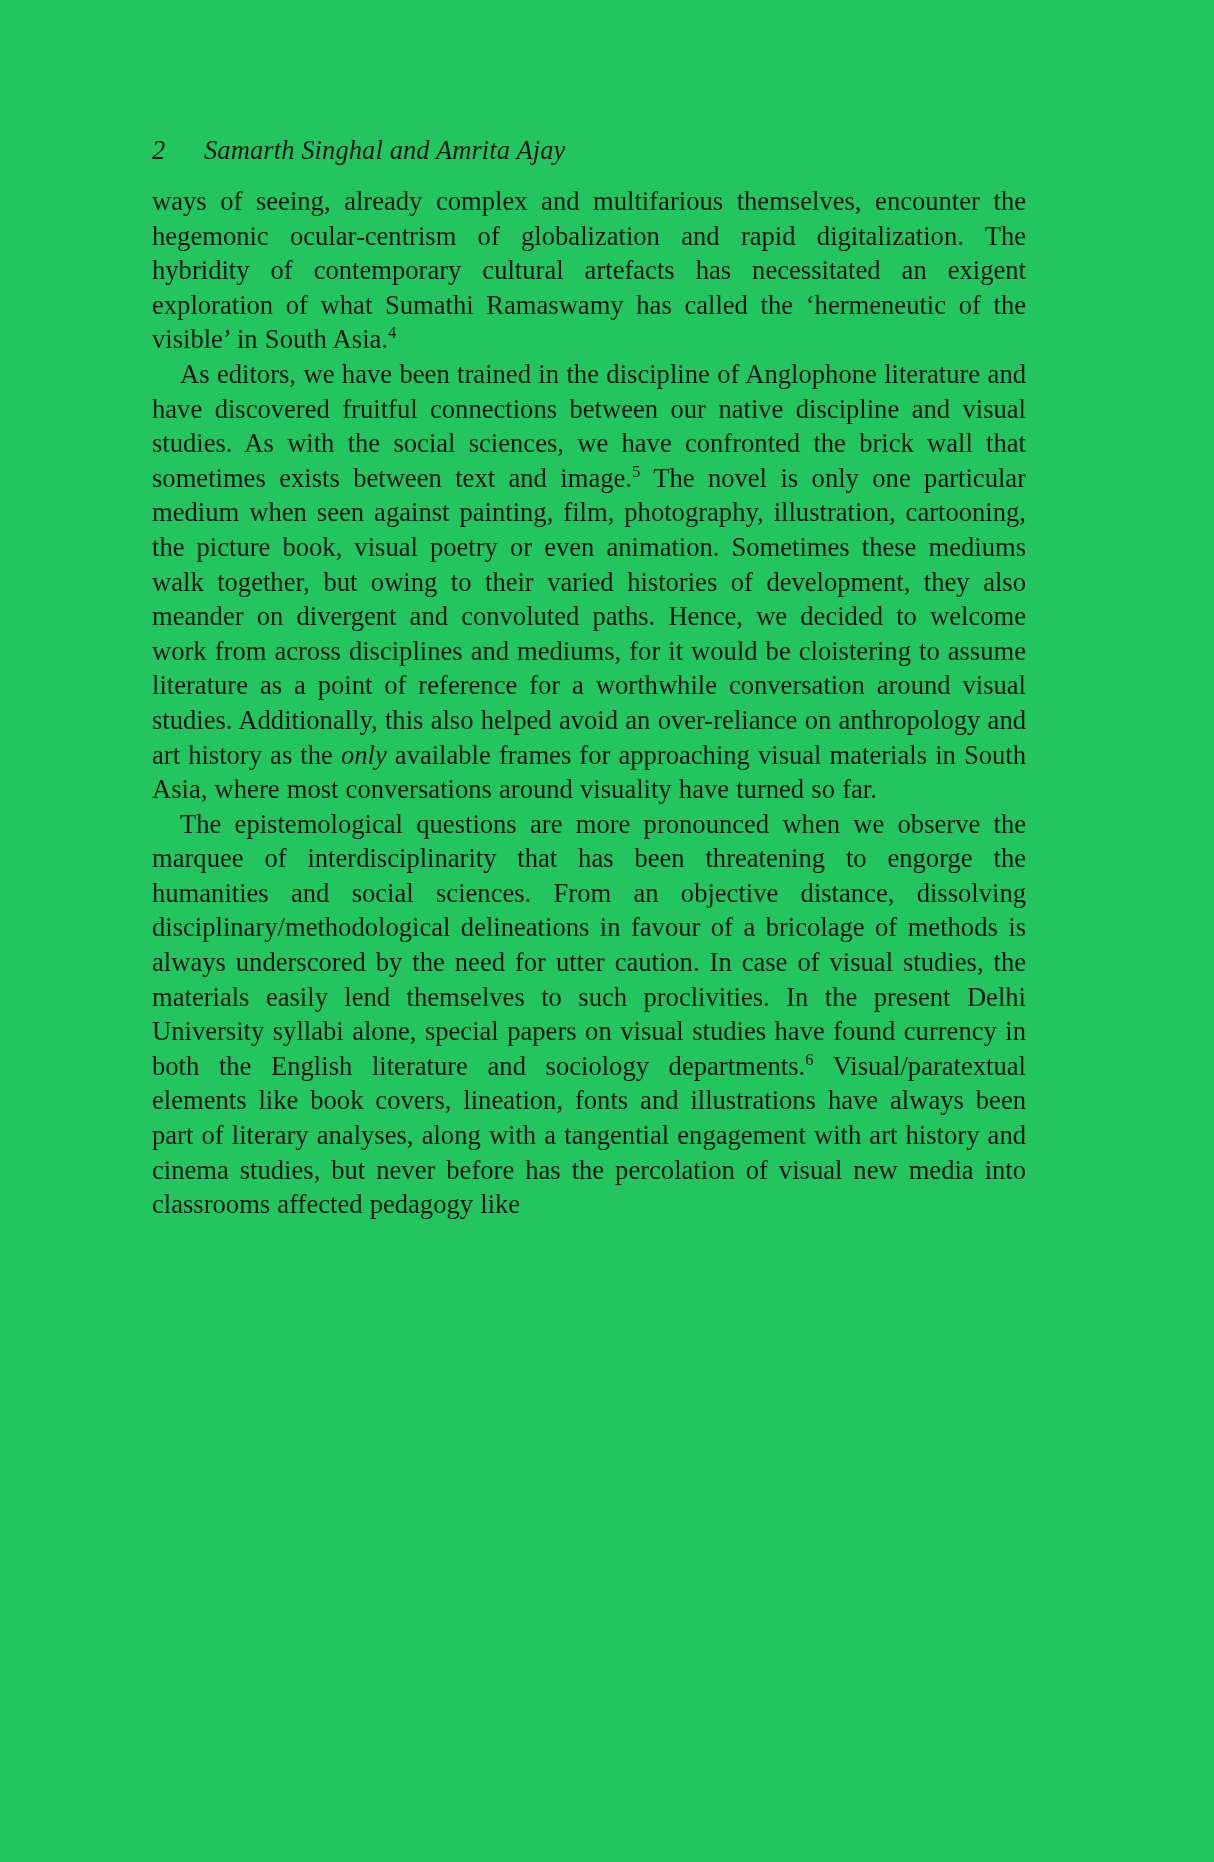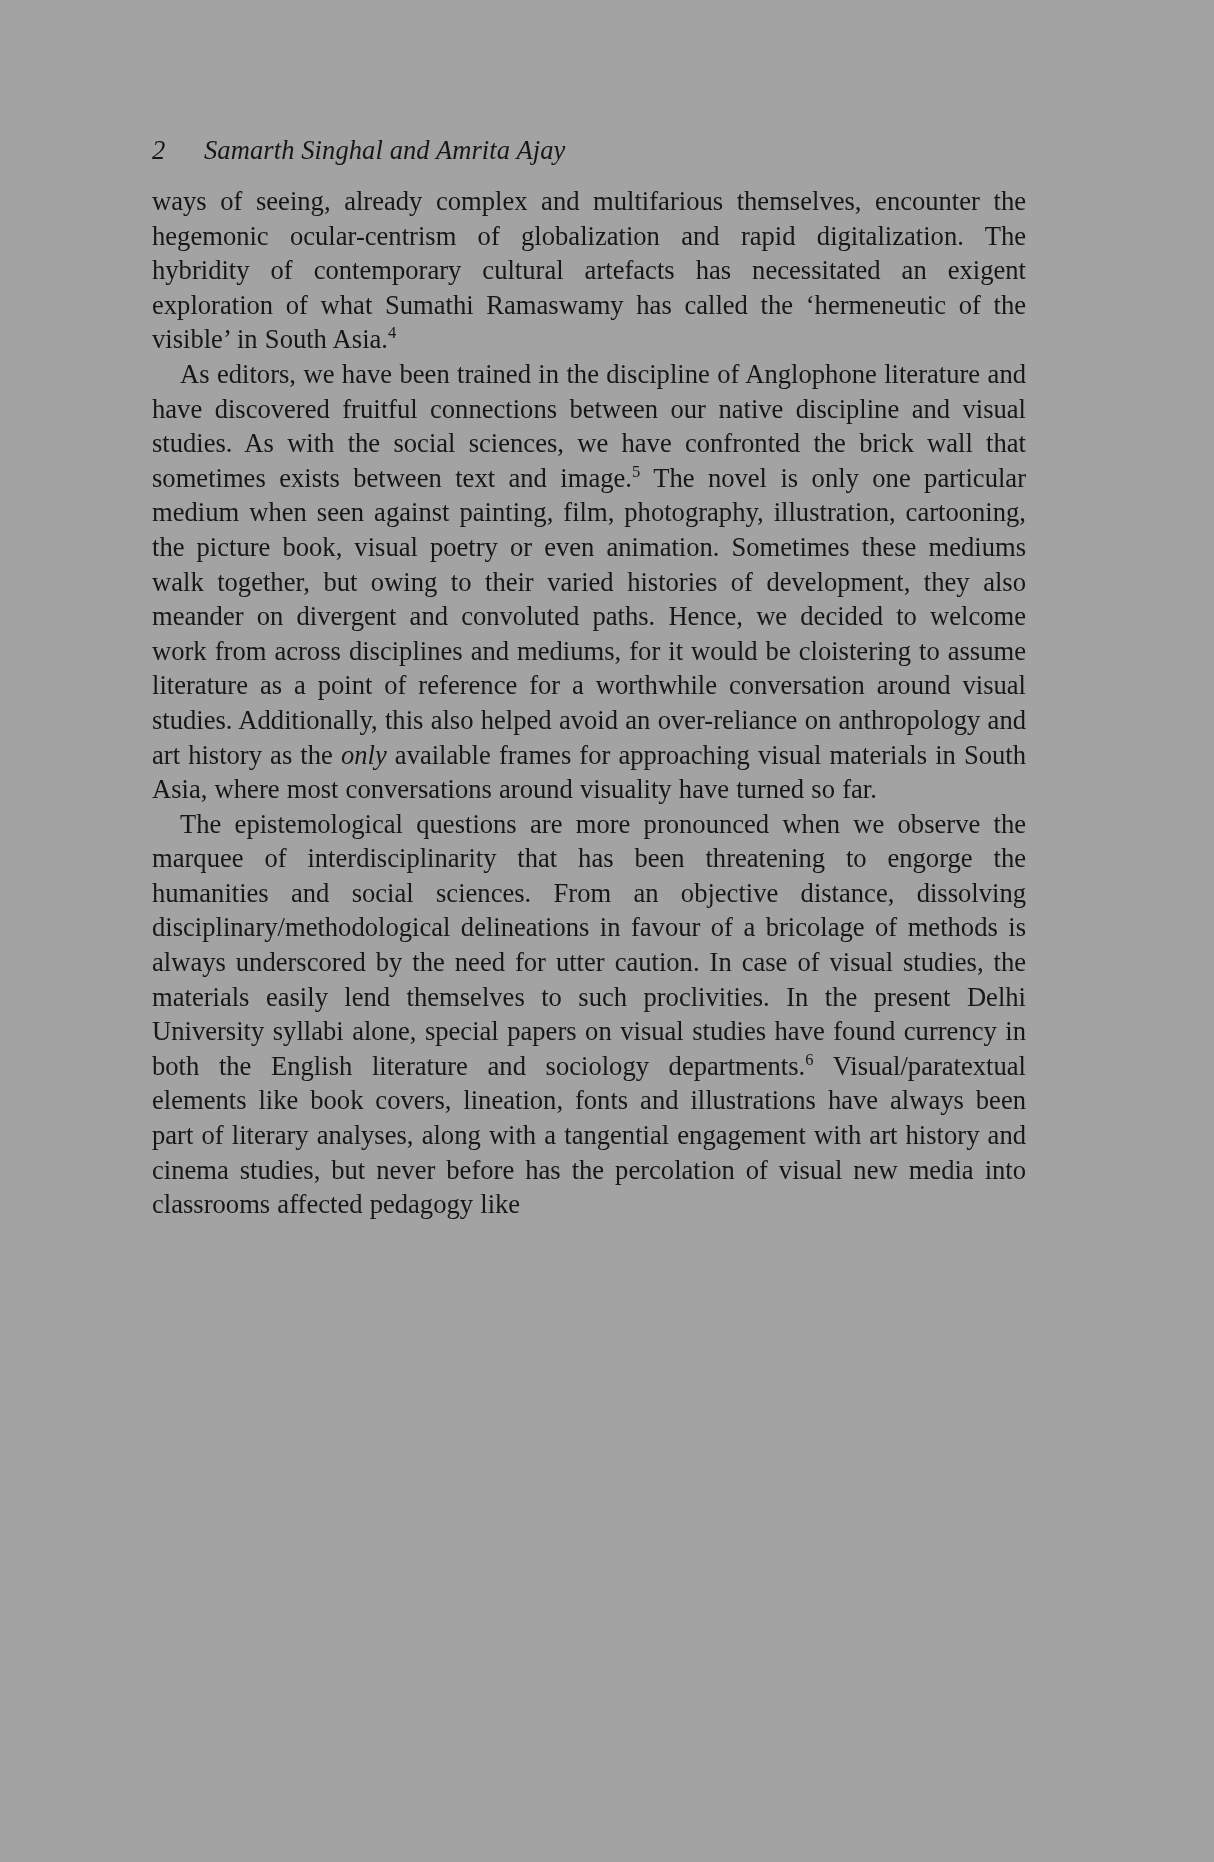--- a/index.html
+++ b/index.html
@@ -13,21 +13,21 @@
     height: 1862px;
     font-family: "Liberation Serif", "DejaVu Serif", serif;
     color: #171717;
     overflow: hidden;
   }
 
   .page {
     position: relative;
     width: 1214px;
     height: 1862px;
-    background: #a3a3a3;
+    background: #22c55e;
     box-sizing: border-box;
   }
 
   .page-inner {
     position: absolute;
     left: 152px;
     top: 0;
     width: 874px;   
     height: 1862px;
   }

